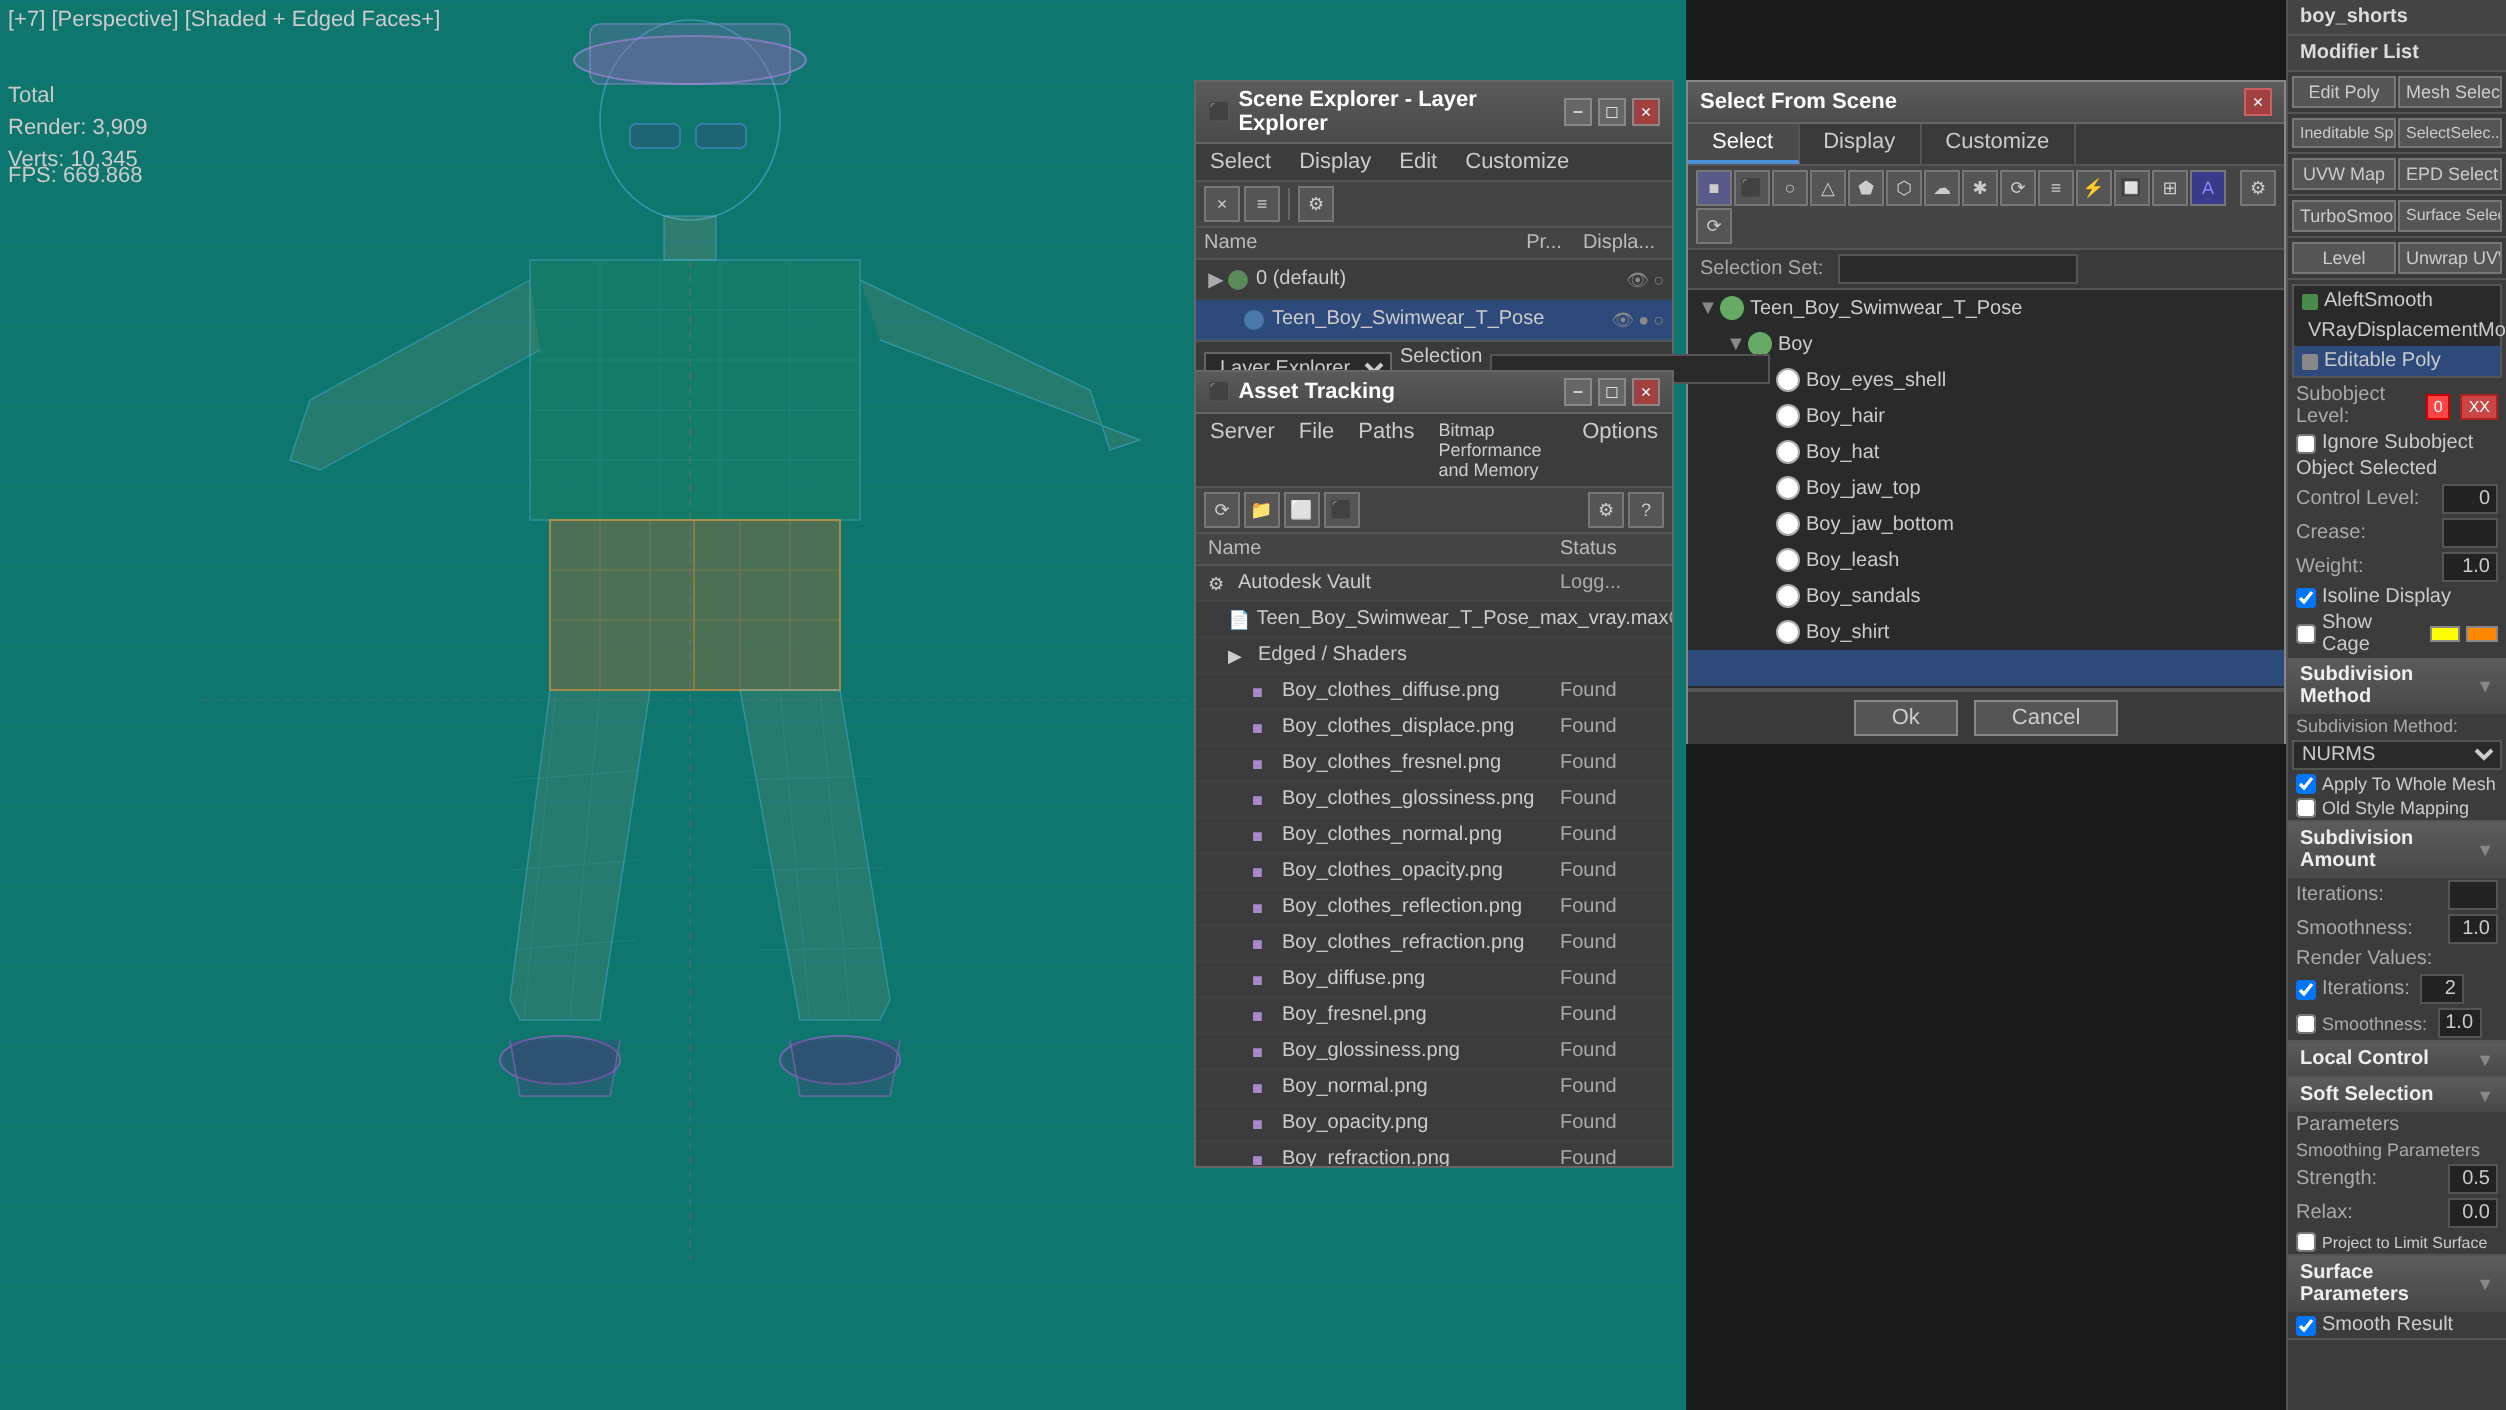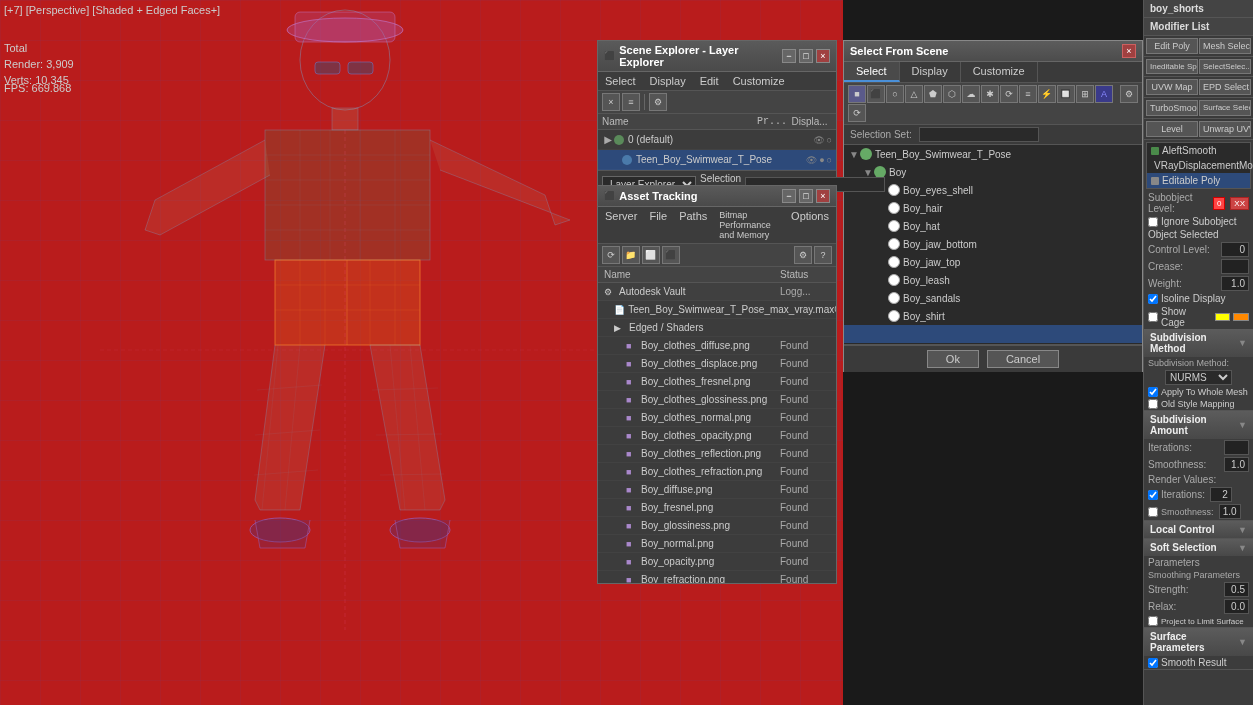--- a/index.html
+++ b/index.html
@@ -13,21 +13,21 @@
       overflow: hidden;
       position: relative;
     }
 
     
     #viewport {
       position: absolute;
       left: 0; top: 0;
       width: 843px;
       height: 705px;
-      background: #b91c1c;
+      background: #0f766e;
       overflow: hidden;
       padding-left: 25px;
     }
     #viewport-label {
       position: absolute;
       top: 4px; left: 4px;
       color: #ccc;
       font-size: 11px;
     }
     #viewport-stats {
@@ -160,21 +160,21 @@
 
     .panel-column-header {
       background: #444;
       display: flex;
       padding: 2px 4px;
       border-bottom: 1px solid #555;
       font-size: 10px;
       color: #bbb;
     }
     .col-name { flex: 1; }
-    .col-pr { width: 30px; text-align: center; font-family: Liberation Mono, monospace; }
+    .col-pr { width: 30px; text-align: center; }
     .col-disp { width: 45px; text-align: center; }
 
     .layer-row {
       display: flex;
       align-items: center;
       padding: 1px 4px;
       height: 20px;
       cursor: pointer;
       border-bottom: 1px solid rgba(255,255,255,0.03);
     }
@@ -840,27 +840,27 @@
       <div class="tree-row">
       <span class="tree-indent" style="width:28px;"></span>
       <span class="tree-expand"></span>
       <span class="tree-icon white"></span>
       <span class="tree-label">Boy_hat</span>
     </div>
       <div class="tree-row">
       <span class="tree-indent" style="width:28px;"></span>
       <span class="tree-expand"></span>
       <span class="tree-icon white"></span>
-      <span class="tree-label">Boy_jaw_bottom</span>
+      <span class="tree-label">Boy_jaw_top</span>
     </div>
       <div class="tree-row">
       <span class="tree-indent" style="width:28px;"></span>
       <span class="tree-expand"></span>
       <span class="tree-icon white"></span>
-      <span class="tree-label">Boy_jaw_top</span>
+      <span class="tree-label">Boy_jaw_bottom</span>
     </div>
       <div class="tree-row">
       <span class="tree-indent" style="width:28px;"></span>
       <span class="tree-expand"></span>
       <span class="tree-icon white"></span>
       <span class="tree-label">Boy_leash</span>
     </div>
       <div class="tree-row">
       <span class="tree-indent" style="width:28px;"></span>
       <span class="tree-expand"></span>
@@ -964,21 +964,21 @@
   </div>
 
   <div class="right-panel-block">
     <div class="rp-title">
       <span>Subdivision Method</span>
       <span class="rp-collapse">▼</span>
     </div>
     <div class="param-row">
       <span class="param-label" style="font-size:9px;">Subdivision Method:</span>
     </div>
-    <div style="padding:1px 21px;">
+    <div style="padding:1px 2px;">
       <select style="width:100%;background:#2a2a2a;border:1px solid #555;color:#ccc;font-size:10px;">
         <option>NURMS</option>
       </select>
     </div>
     <div class="param-checkbox">
       <input type="checkbox" checked="" style="">
       <span style="font-size:9px;">Apply To Whole Mesh</span>
     </div>
     <div class="param-checkbox">
       <input type="checkbox" style="">

